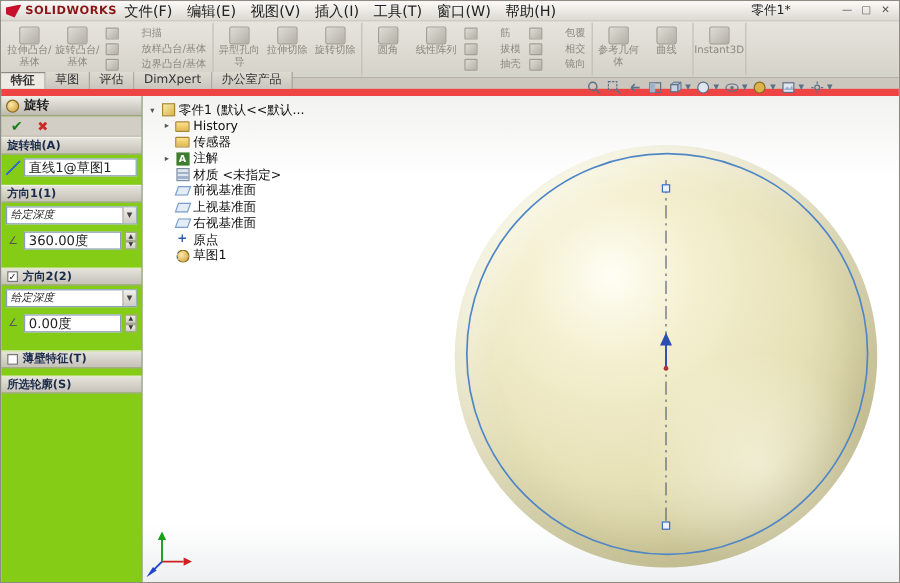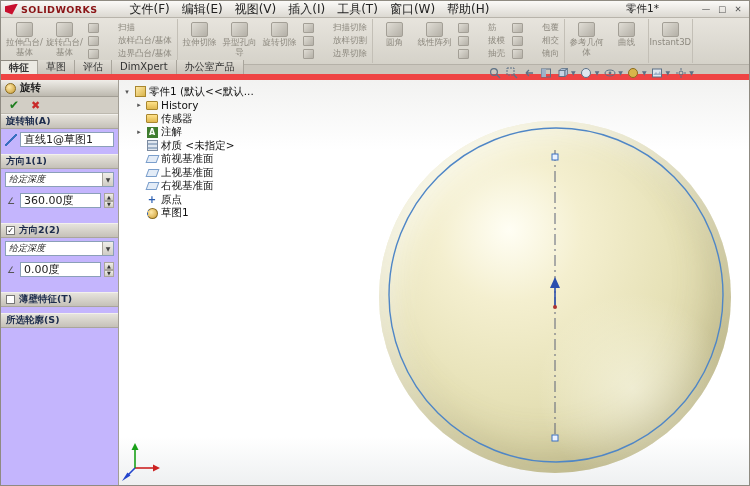--- a/index.html
+++ b/index.html
@@ -3,21 +3,21 @@
 <meta charset="utf-8">
 <style>
   * { margin:0; padding:0; box-sizing:border-box; }
   html,body { width:750px; height:486px; overflow:hidden;
     font-family:"DejaVu Sans","Liberation Sans",sans-serif; font-size:11px; background:#fff; }
   .app { width:750px; height:486px; display:flex; flex-direction:column; border:1px solid #8f8b82; }
 
   
   .titlebar { height:17px; flex:0 0 17px; display:flex; align-items:center;
     background:linear-gradient(#fbfaf8,#dcd9d2); border-bottom:1px solid #b8b4ab; padding:0 4px; }
-  .logo { display:flex; align-items:flex-end; gap:3px; margin-right:26px; }
+  .logo { display:flex; align-items:flex-end; gap:3px; margin-right:0; }
   .logo-mark { width:13px; height:11px; background:#c8102e;
     clip-path:polygon(0 25%,100% 0,55% 100%,0 75%); }
   .logo-text { font-weight:bold; font-size:9.5px; letter-spacing:.4px; color:#8a1416; }
   .menu { padding:0 6px; font-size:12px; color:#222; cursor:default; }
   .doc-title { margin-left:auto; margin-right:40px; font-size:10.5px; color:#222; }
   .winbtns { display:flex; gap:2px; }
   .winbtns span { width:14px; text-align:center; color:#555; font-size:8.5px; line-height:13px; }
 
   
   .ribbon { height:47px; flex:0 0 47px; background:linear-gradient(#e7e4dd,#d5d2c9);
@@ -40,21 +40,21 @@
     background:linear-gradient(#dedbd3,#c9c5bc); border-right:1px solid #a9a59c; }
   .tab.active { background:#eceae3; border-top:1px solid #8f8b82; font-weight:bold; }
   .headsup { position:absolute; left:487px; top:0; height:15px; display:flex; align-items:center; gap:4px; }
   .hicon { width:13px; height:13px; display:inline-flex; align-items:center; justify-content:center; }
   .hcaret { font-size:6px; color:#5d7186; margin-left:-2px; }
 
   
   .main { flex:1; display:flex; min-height:0; }
 
   
-  .pm { width:118px; flex:0 0 118px; background:#c4b5fd; border-right:1px solid #a29e95;
+  .pm { width:118px; flex:0 0 118px; background:#84cc16; border-right:1px solid #a29e95;
     font-size:10px; overflow:hidden; }
   .pm-title { height:17px; display:flex; align-items:center; gap:4px; padding:0 4px;
     background:linear-gradient(#efede8,#bdb9af); border-bottom:1px solid #a29e95;
     font-weight:bold; color:#222; font-size:10.5px; }
   .pm-title-icon { width:11px; height:11px; border-radius:50%;
     background:radial-gradient(circle at 35% 35%,#ffe9a8,#c79a33); border:1px solid #8a6b20; }
   .pm-actions { height:17px; display:flex; align-items:center; gap:12px; padding:0 8px;
     border-bottom:1px solid #bdb9af; background:#d2cec5; }
   .ok { color:#1e7d1e; font-weight:bold; font-size:12px; }
   .cancel { color:#c92a2a; font-weight:bold; font-size:11px; }
@@ -157,43 +157,29 @@
         </div>
         <div class="smallbtn">
           <span class="sicon"></span>
           <span class="slabel">边界凸台/基体</span>
         </div>
       </div>
     </div>
     <div class="rgroup">
       <div class="bigbtn">
         <span class="bicon"></span>
+        <span class="blabel">异型孔向导</span>
+      </div>
+      <div class="bigbtn">
+        <span class="bicon"></span>
         <span class="blabel">拉伸切除</span>
       </div>
       <div class="bigbtn">
         <span class="bicon"></span>
-        <span class="blabel">异型孔向导</span>
-      </div>
-      <div class="bigbtn">
-        <span class="bicon"></span>
         <span class="blabel">旋转切除</span>
-      </div>
-      <div class="smallcol">
-        <div class="smallbtn">
-          <span class="sicon"></span>
-          <span class="slabel">扫描切除</span>
-        </div>
-        <div class="smallbtn">
-          <span class="sicon"></span>
-          <span class="slabel">放样切割</span>
-        </div>
-        <div class="smallbtn">
-          <span class="sicon"></span>
-          <span class="slabel">边界切除</span>
-        </div>
       </div>
     </div>
     <div class="rgroup">
       <div class="bigbtn">
         <span class="bicon"></span>
         <span class="blabel">圆角</span>
       </div>
       <div class="bigbtn">
         <span class="bicon"></span>
         <span class="blabel">线性阵列</span>

